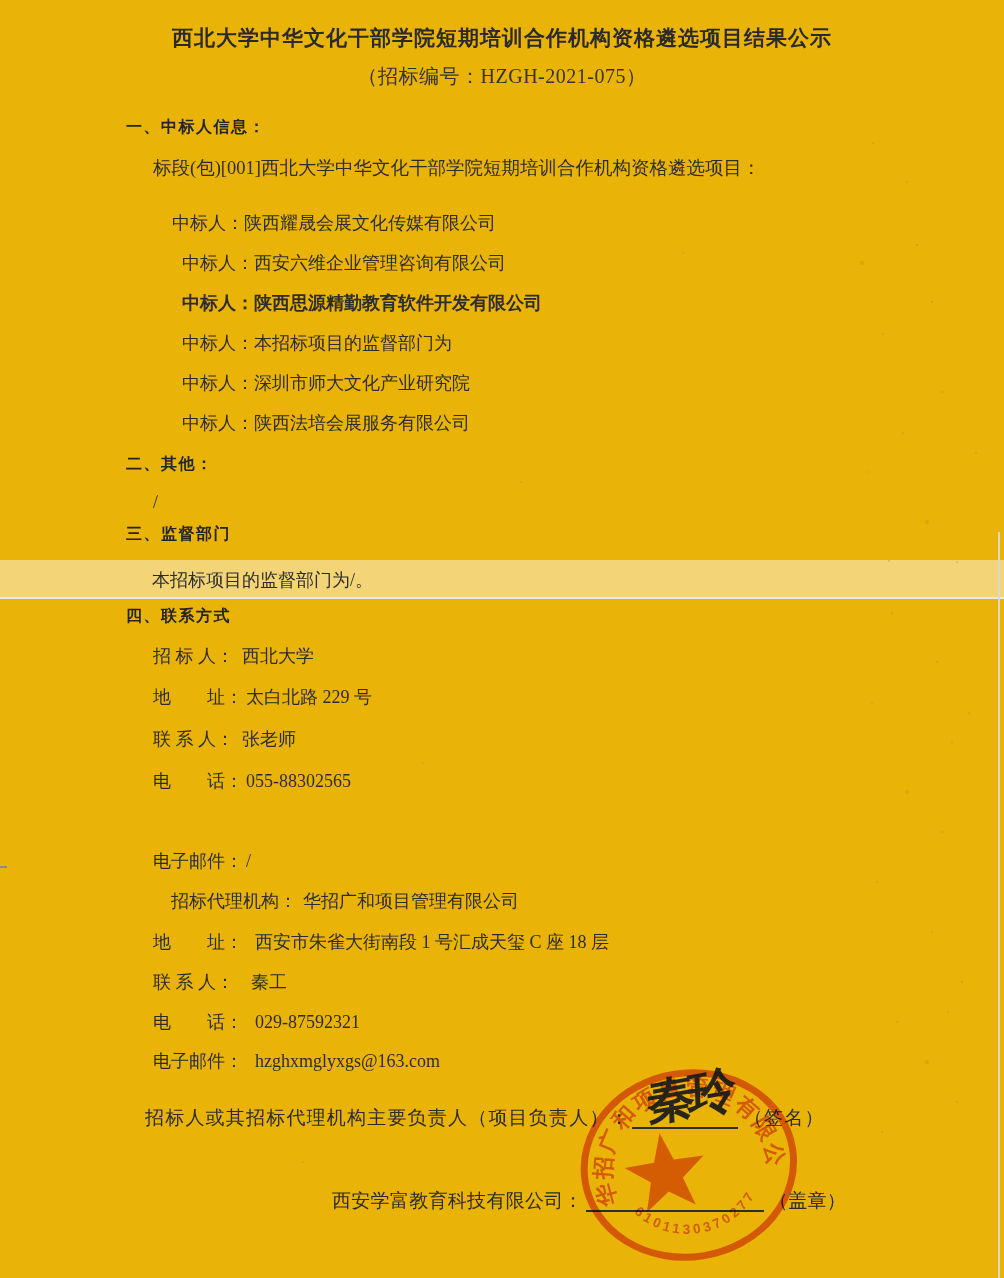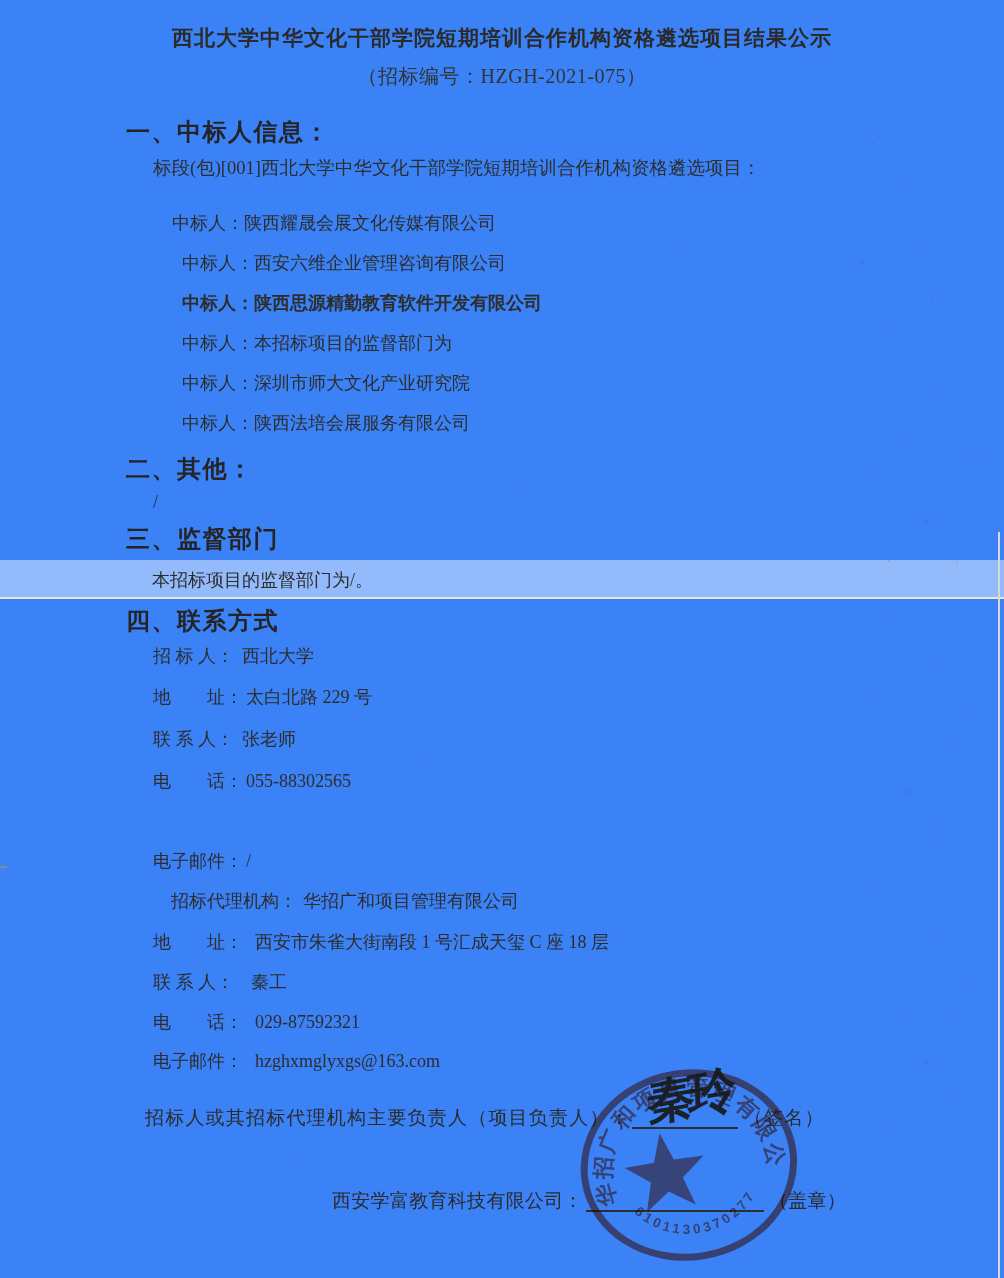--- a/index.html
+++ b/index.html
@@ -1,25 +1,25 @@
 <!DOCTYPE html>
 <html><head>
 <meta charset="utf-8">
 <style>
   html,body{margin:0;padding:0;background:#ffffff;}
   .page{
     position:relative;width:1004px;height:1278px;overflow:hidden;
-    background:#3b82f6;
+    background:#eab308;
     font-family:"Liberation Serif","DejaVu Serif",serif;
     color:#2d2d2d;
   }
   .line{position:absolute;white-space:nowrap;font-size:18px;line-height:1.35;}
   .doc-title{top:24px;left:0;width:100%;text-align:center;font-size:21px;letter-spacing:1px;font-weight:600;color:#2a2a2a;}
   .doc-subtitle{top:63px;left:0;width:100%;text-align:center;font-size:20px;letter-spacing:.5px;color:#333;}
-  .heading{font-family:"Liberation Sans","DejaVu Sans",sans-serif;font-weight:700;font-size:24px;letter-spacing:1.5px;color:#242424;left:126px;}
+  .heading{font-family:"Liberation Sans","DejaVu Sans",sans-serif;font-weight:700;font-size:16px;letter-spacing:1.5px;color:#242424;left:126px;}
   .h-winners{top:116px;}
   .h-other{top:453px;}
   .h-supervision{top:523px;}
   .h-contact{top:605px;}
   .lot-line{top:156px;left:153px;font-size:18.5px;}
   .slash-line{top:490px;left:153px;}
   .sup-line{top:568px;left:152px;}
   .winner{left:182px;font-size:18px;}
   .winner.first{left:172px;}
   .w0{top:211px;}.w1{top:251px;}.w2{top:291px;font-weight:bold;}.w3{top:331px;}.w4{top:371px;}.w5{top:411px;}

